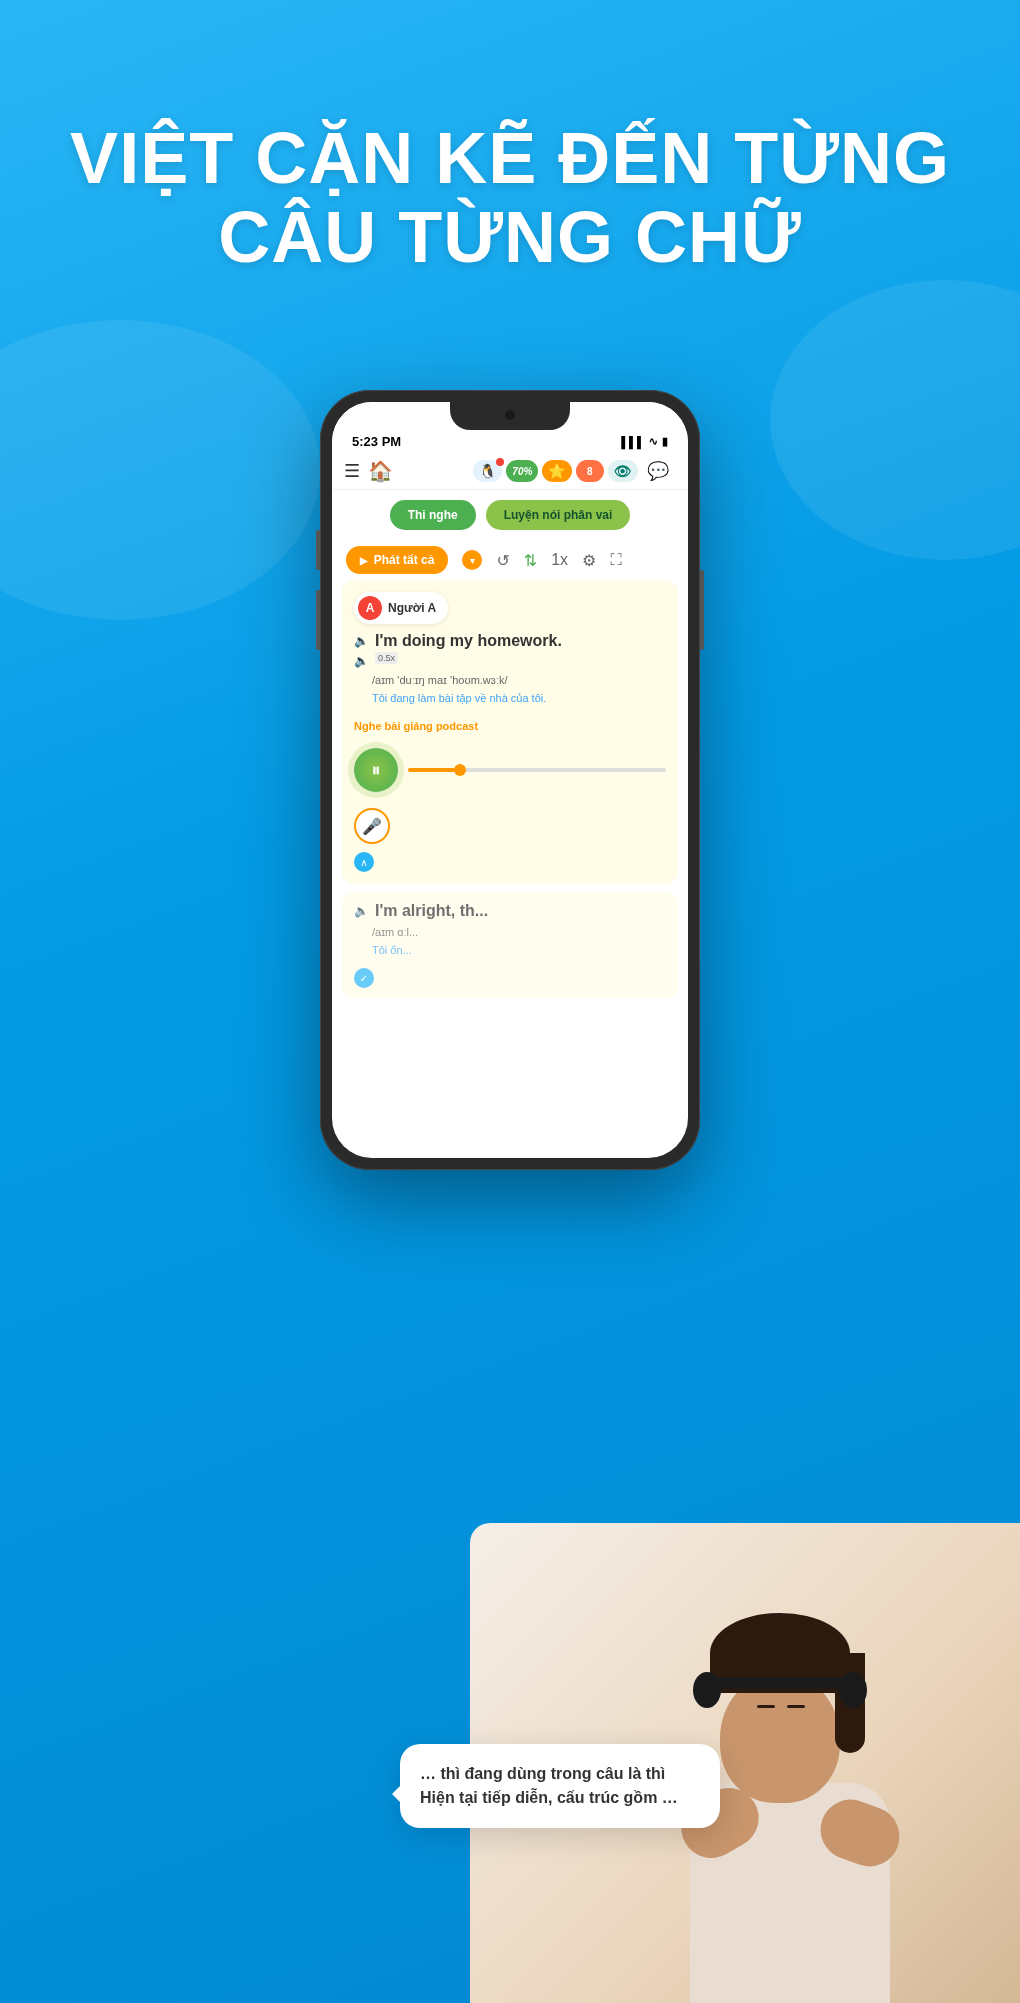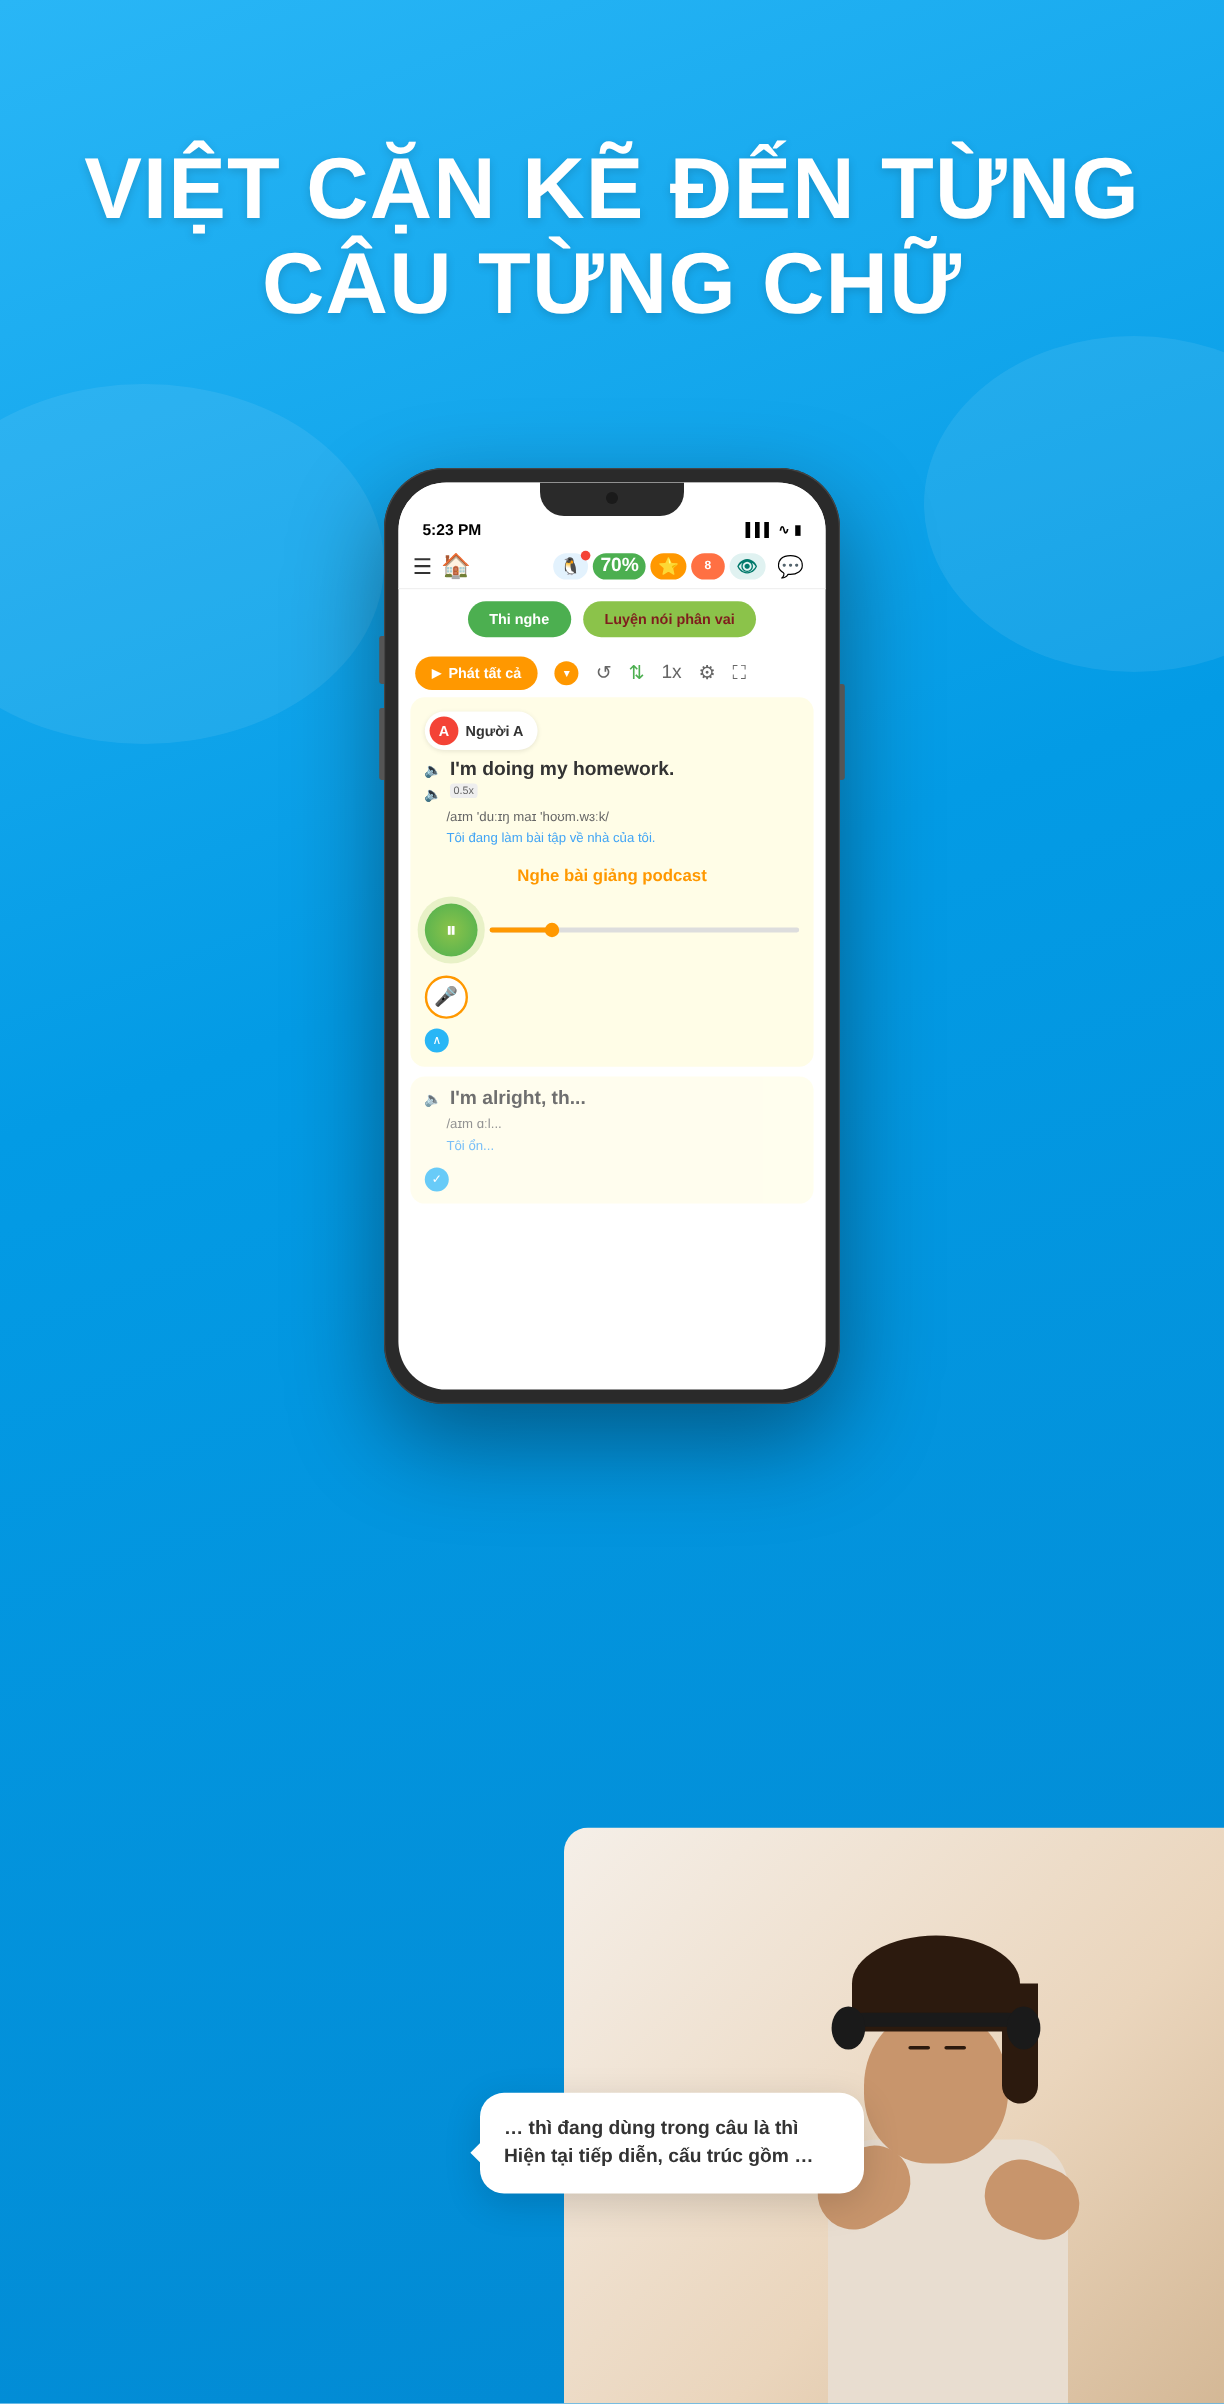--- a/index.html
+++ b/index.html
@@ -170,21 +170,21 @@
     }
     .tab-btn {
       padding: 8px 18px;
       border-radius: 20px;
       border: none;
       font-size: 12px;
       font-weight: 700;
       cursor: pointer;
     }
     .tab-btn-active { background: #4caf50; color: white; }
-    .tab-btn-outline { background: #8bc34a; color: #7f1d1d; text-align: center; }
+    .tab-btn-outline { background: #8bc34a; color: #14532d; text-align: center; }
 
     
     .controls-bar {
       display: flex;
       align-items: center;
       gap: 14px;
       padding: 6px 14px;
     }
     .play-btn {
       display: flex;
@@ -260,24 +260,24 @@
       border-radius: 3px;
       padding: 1px 3px;
       color: #666;
     }
 
     
     .podcast-section {
       margin-top: 14px;
     }
     .podcast-title {
-      font-size: 14px;
+      font-size: 11px;
       font-weight: 700;
       color: #ff9800;
-      text-align: center;
+      text-align: left;
       margin-bottom: 10px;
     }
     .podcast-player {
       display: flex;
       align-items: center;
       gap: 10px;
       padding: 6px 0;
     }
     .play-circle {
       width: 44px; height: 44px;
@@ -457,21 +457,21 @@
       <div class="top-nav">
         <div class="nav-left">
           <span class="hamburger">☰</span>
           <span class="home-icon">🏠</span>
         </div>
         <div class="nav-badges">
           <div class="badge badge-blue" style="font-size:14px; position:relative;">
             🐧
             <div class="badge-dot"></div>
           </div>
-          <div class="badge badge-green" style="font-size:16px;">70%</div>
+          <div class="badge badge-green" style="font-size:10px;font-style:italic;">70%</div>
           <div class="badge badge-star" style="font-size:14px;">⭐</div>
           <div class="badge badge-orange">8</div>
           <div class="badge badge-eye" style="font-size:14px;">👁</div>
           <div class="badge badge-chat" style="font-size:18px;">💬</div>
         </div>
       </div>
 
 
       <div class="tab-buttons">
         <button class="tab-btn tab-btn-active">Thi nghe</button>

